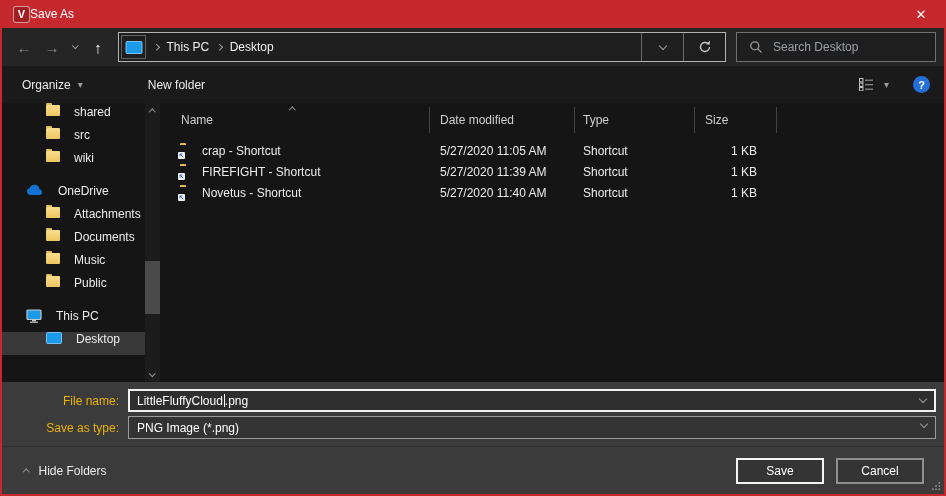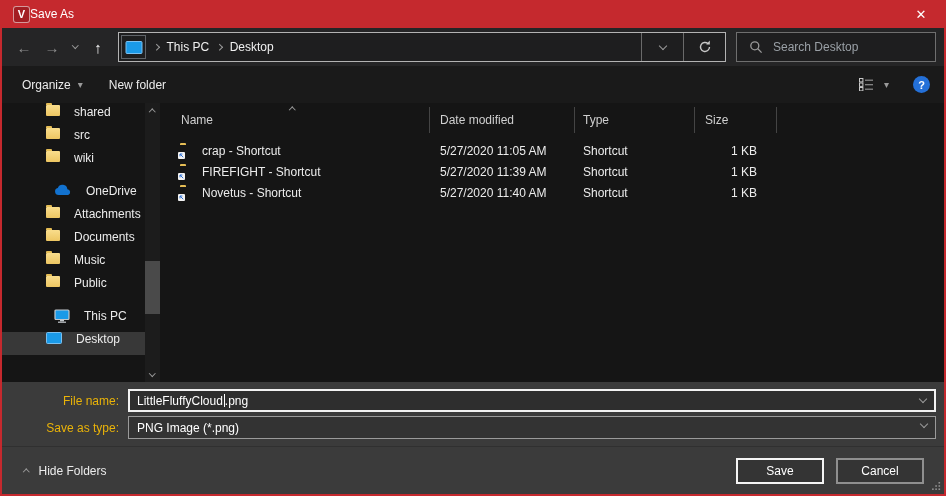--- a/index.html
+++ b/index.html
@@ -29,32 +29,32 @@
   .chev.sm { width: 4.5px; height: 4.5px; }
   .addressbar { width: 608px; height: 30px; border: 1px solid #b3b3b3; background: #1e1e1f; display: flex; align-items: center; margin-left: 6px; }
   .crumb-iconbox { width: 25px; height: 24px; border: 1px solid #5f6368; margin-left: 2px; display: flex; align-items: center; justify-content: center; }
   .crumb-sep { margin: 0 8px; }
   .crumb { color: #f0f0f0; }
   .addr-spacer { flex: 1; }
   .addr-btn { width: 42px; height: 28px; border-left: 1px solid #6a6a6a; display: flex; align-items: center; justify-content: center; }
   .searchbox { flex: 1; height: 30px; border: 1px solid #6f6f6f; background: #1e1e1f; margin-left: 10px; display: flex; align-items: center; padding-left: 12px; gap: 10px; }
   .placeholder { color: #9aa0a6; }
   
-  .toolbar { height: 37px; background: #1a1a1a; display: flex; align-items: center; padding: 0 14px 0 20px; flex: 0 0 auto; }
+  .toolbar { height: 37px; background: #1a1a1a; display: flex; align-items: center; padding: 0 14px 0 20px; flex: 0 0 auto; gap: 39px; }
   .tool-btn { display: flex; align-items: center; gap: 7px; color: #ececec; }
   .tri { color: #9a9a9a; font-size: 10px; }
   .tool-right { margin-left: auto; display: flex; align-items: center; gap: 10px; }
   .help-circle { width: 17px; height: 17px; border-radius: 50%; background: #2470d8; color: #fff; font-weight: bold;
                  font-size: 11px; display: flex; align-items: center; justify-content: center; margin-left: 14px; }
   
   .main { flex: 1 1 auto; display: flex; background: #151515; overflow: hidden; position: relative; }
   .sidebar { width: 143px; padding-top: 2px; flex: 0 0 auto; }
   .side-item { height: 23px; display: flex; align-items: flex-start; gap: 14px; padding-left: 44px; }
   .side-item.root { padding-left: 24px; }
-  .side-item.gap { margin-top: 10px; margin-left: 28px; }
+  .side-item.gap { margin-top: 10px; }
   .side-item.selected { background: #383838; }
   .folder { width: 14px; height: 11px; background: linear-gradient(#f9dd8c, #edc662); border-radius: 1px; position: relative; flex: 0 0 auto; }
   .folder::before { content: ""; position: absolute; top: -2px; left: 0; width: 6px; height: 2px; background: #e5bd55; border-radius: 1px 1px 0 0; }
   .ficon { position: relative; width: 15px; height: 12px; flex: 0 0 auto; }
   .ficon .folder { width: 15px; height: 12px; }
   .sc-overlay { position: absolute; left: -2px; bottom: -2px; }
   
   .scrollbar { width: 15px; background: #1c1c1c; position: relative; flex: 0 0 auto; }
   .sb-btn { position: absolute; left: 0; width: 15px; height: 15px; display: flex; align-items: center; justify-content: center; }
   .sb-up { top: 0; } .sb-down { bottom: 0; }

